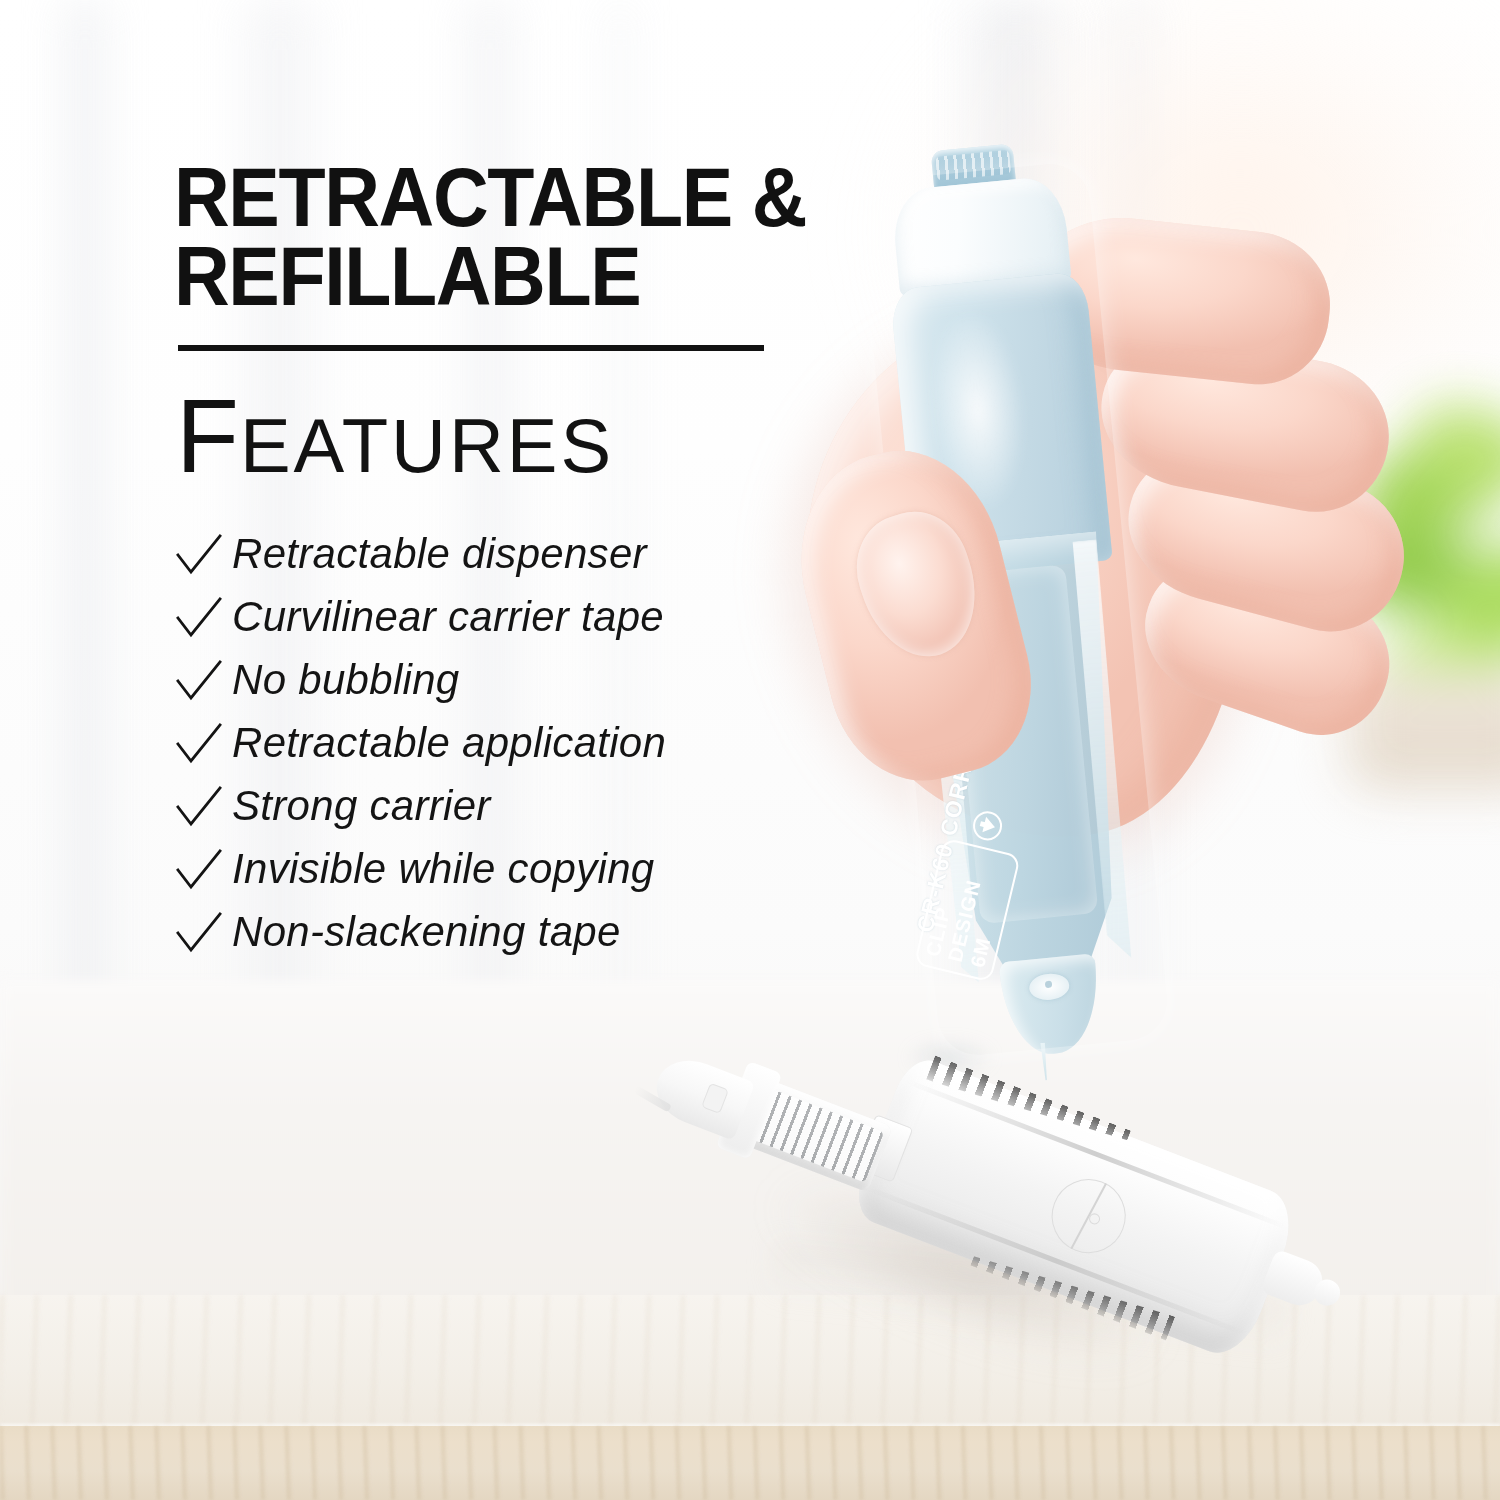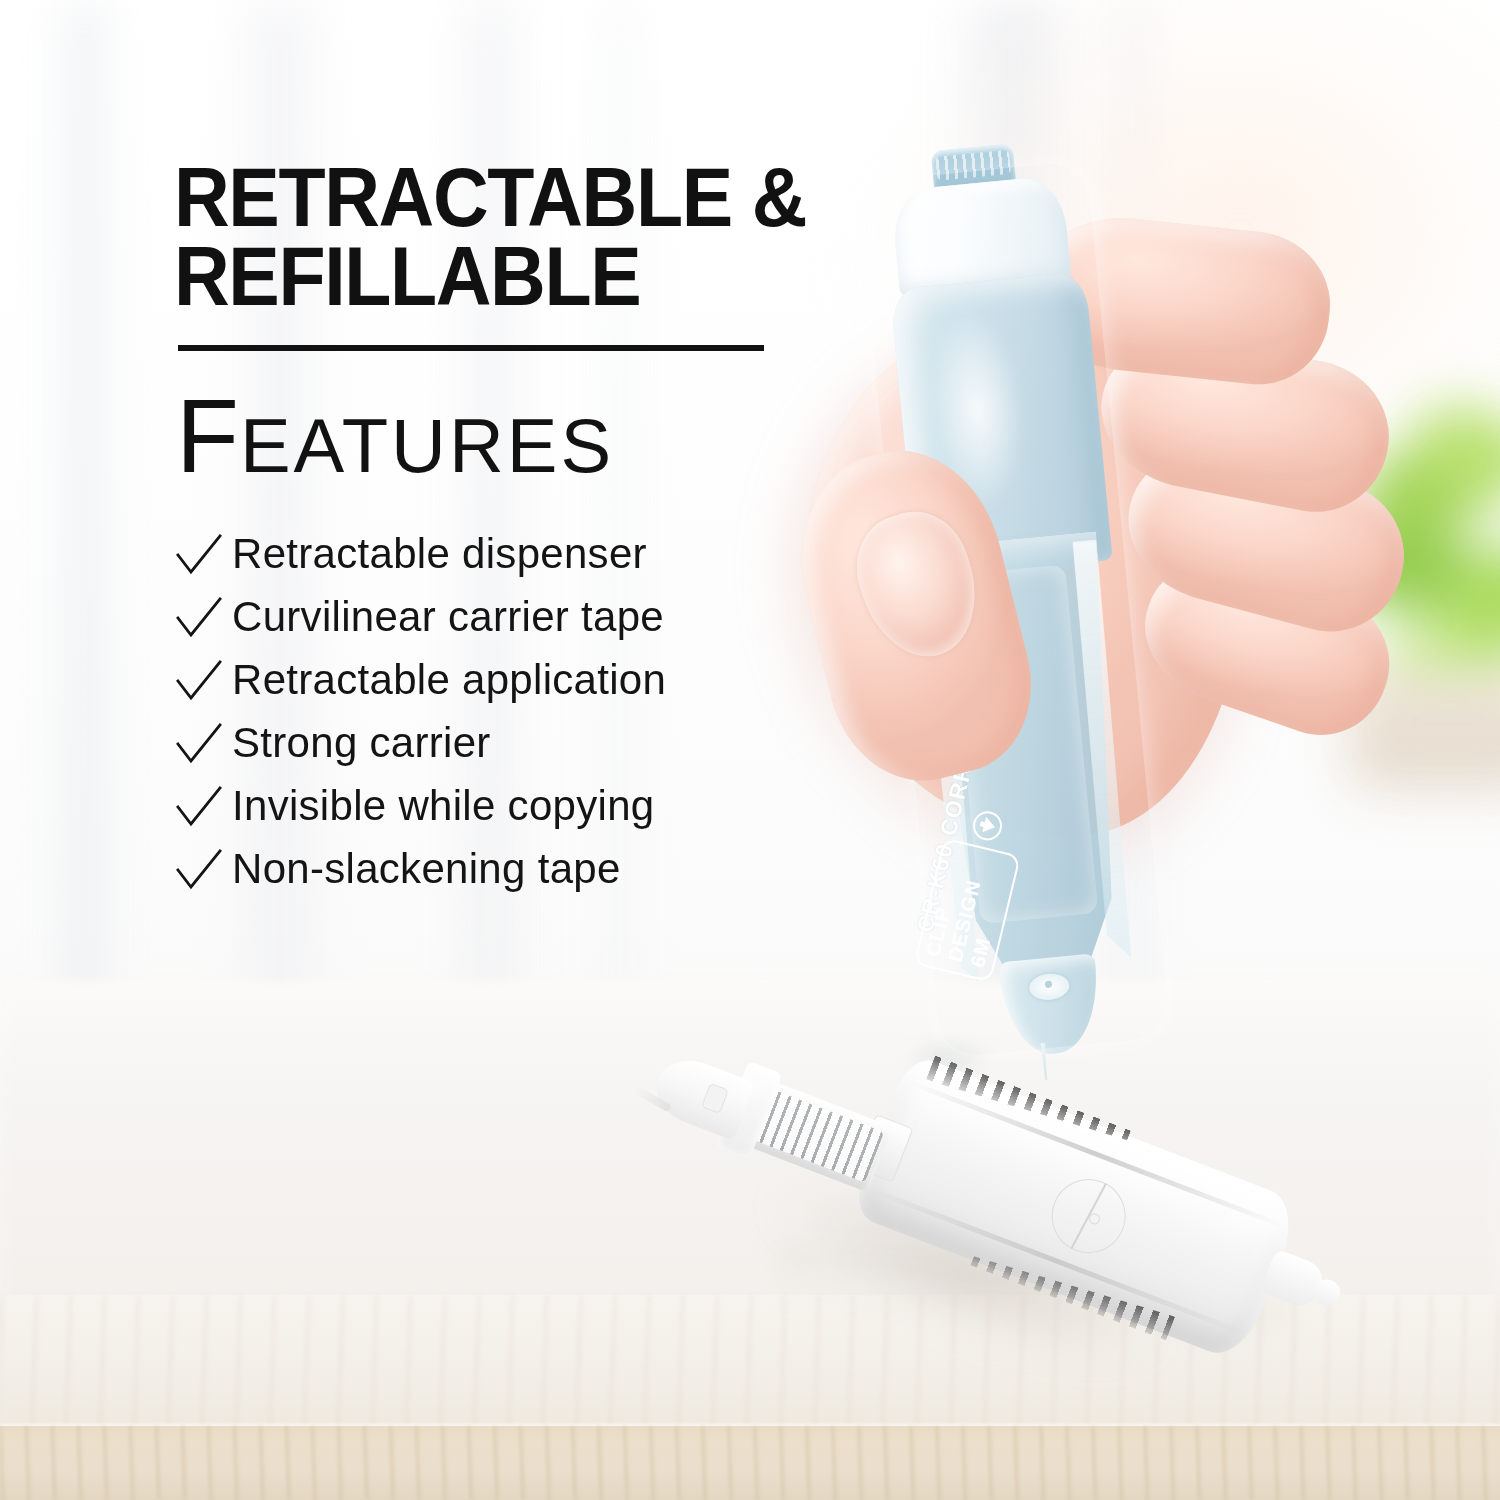--- a/index.html
+++ b/index.html
@@ -139,21 +139,21 @@
     letter-spacing:.3px;
     color:#141414;
     white-space:nowrap;
   }
   .feature-item .check {
     width:56px; flex:0 0 56px;
     display:block;
     margin-top:-2px;
   }
   .feature-item .check svg { display:block; }
-  .feature-item .ftxt { display:block; transform:translateY(-2px); }
+  .feature-item .ftxt { display:block; transform:translateY(-2px);font-style:italic; }
 
   
   .hand-wrap { position:absolute; left:770px; top:120px; width:700px; height:960px; }
 
   
   .palm {
     position:absolute; left:40px; top:190px; width:440px; height:530px;
     background:
       radial-gradient(60% 55% at 30% 30%, #fde3d9 0%, #f9d2c4 55%, #f3c3b3 100%);
     border-radius:54% 46% 44% 56% / 46% 40% 60% 54%;
@@ -540,20 +540,28 @@
         </span>
         <span class="ftxt">Retractable dispenser</span>
       </li>
       <li class="feature-item">
         <span class="check">
           <svg width="46" height="44" viewBox="0 0 46 44" aria-hidden="true">
             <path d="M2 22 L15 39 L44 3" fill="none" stroke="#141414" stroke-width="2.8" stroke-linecap="square" stroke-linejoin="miter"></path>
           </svg>
         </span>
         <span class="ftxt">Curvilinear carrier tape</span>
+      </li>
+      <li class="feature-item">
+        <span class="check">
+          <svg width="46" height="44" viewBox="0 0 46 44" aria-hidden="true">
+            <path d="M2 22 L15 39 L44 3" fill="none" stroke="#141414" stroke-width="2.8" stroke-linecap="square" stroke-linejoin="miter"></path>
+          </svg>
+        </span>
+        <span class="ftxt">No bubbling</span>
       </li>
       <li class="feature-item">
         <span class="check">
           <svg width="46" height="44" viewBox="0 0 46 44" aria-hidden="true">
             <path d="M2 22 L15 39 L44 3" fill="none" stroke="#141414" stroke-width="2.8" stroke-linecap="square" stroke-linejoin="miter"></path>
           </svg>
         </span>
         <span class="ftxt">Retractable application</span>
       </li>
       <li class="feature-item">

